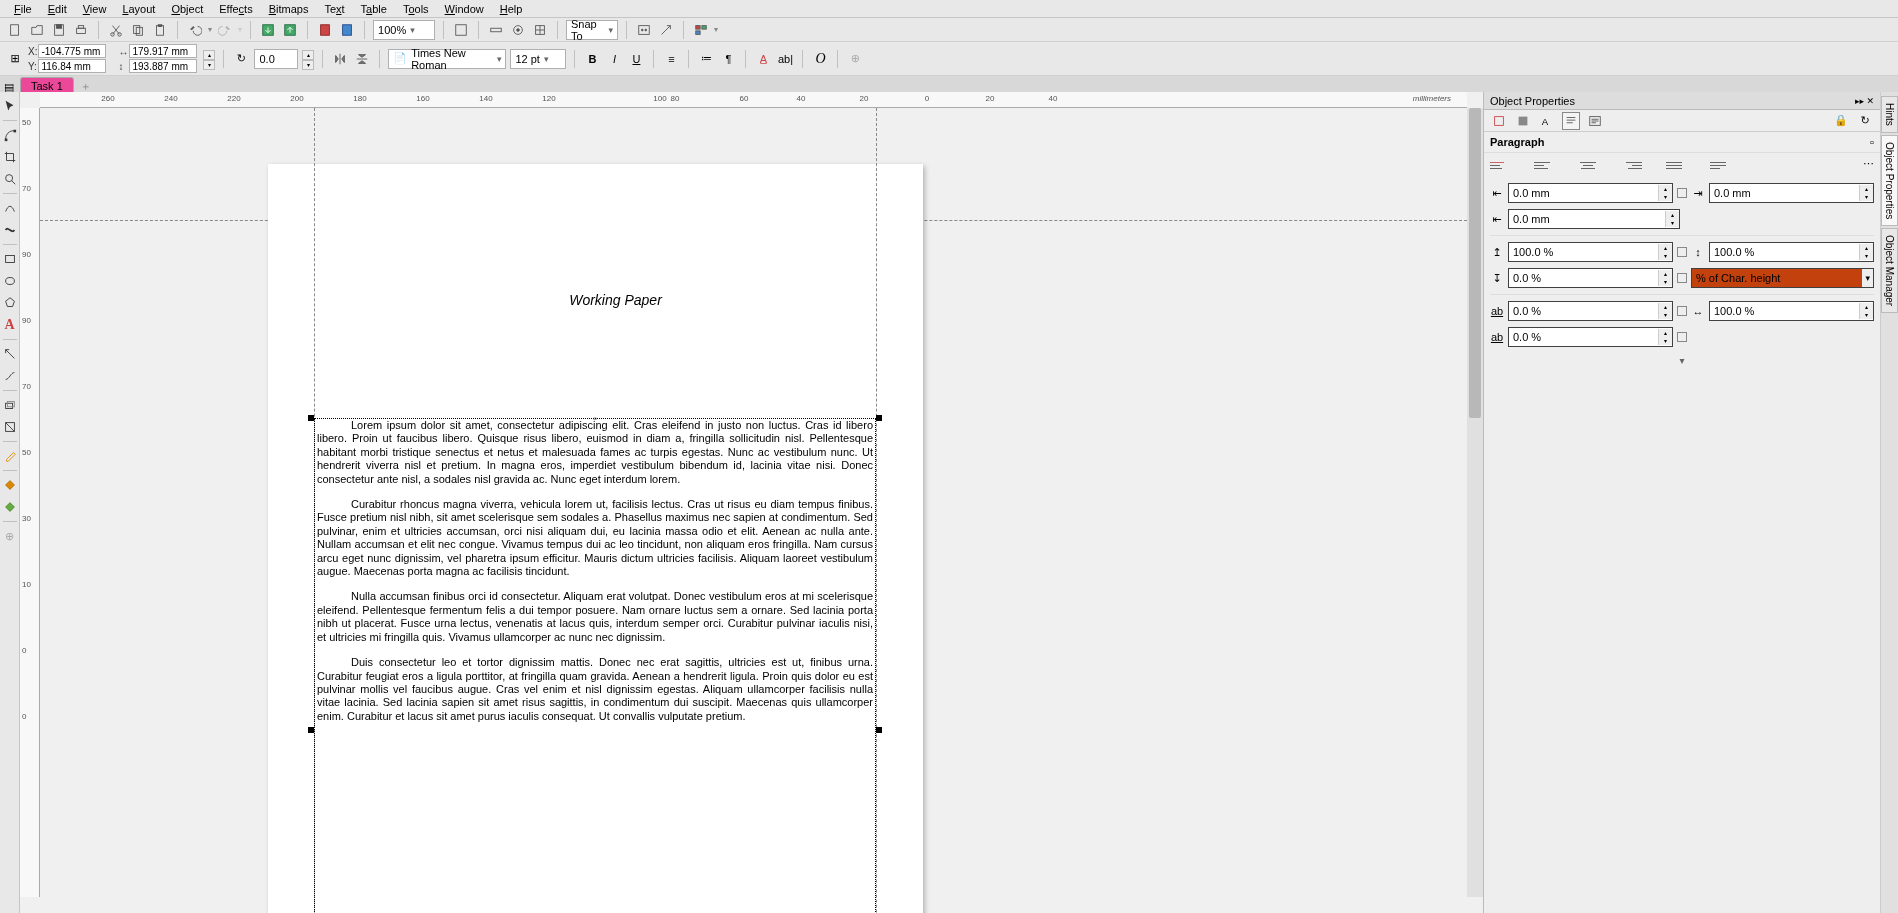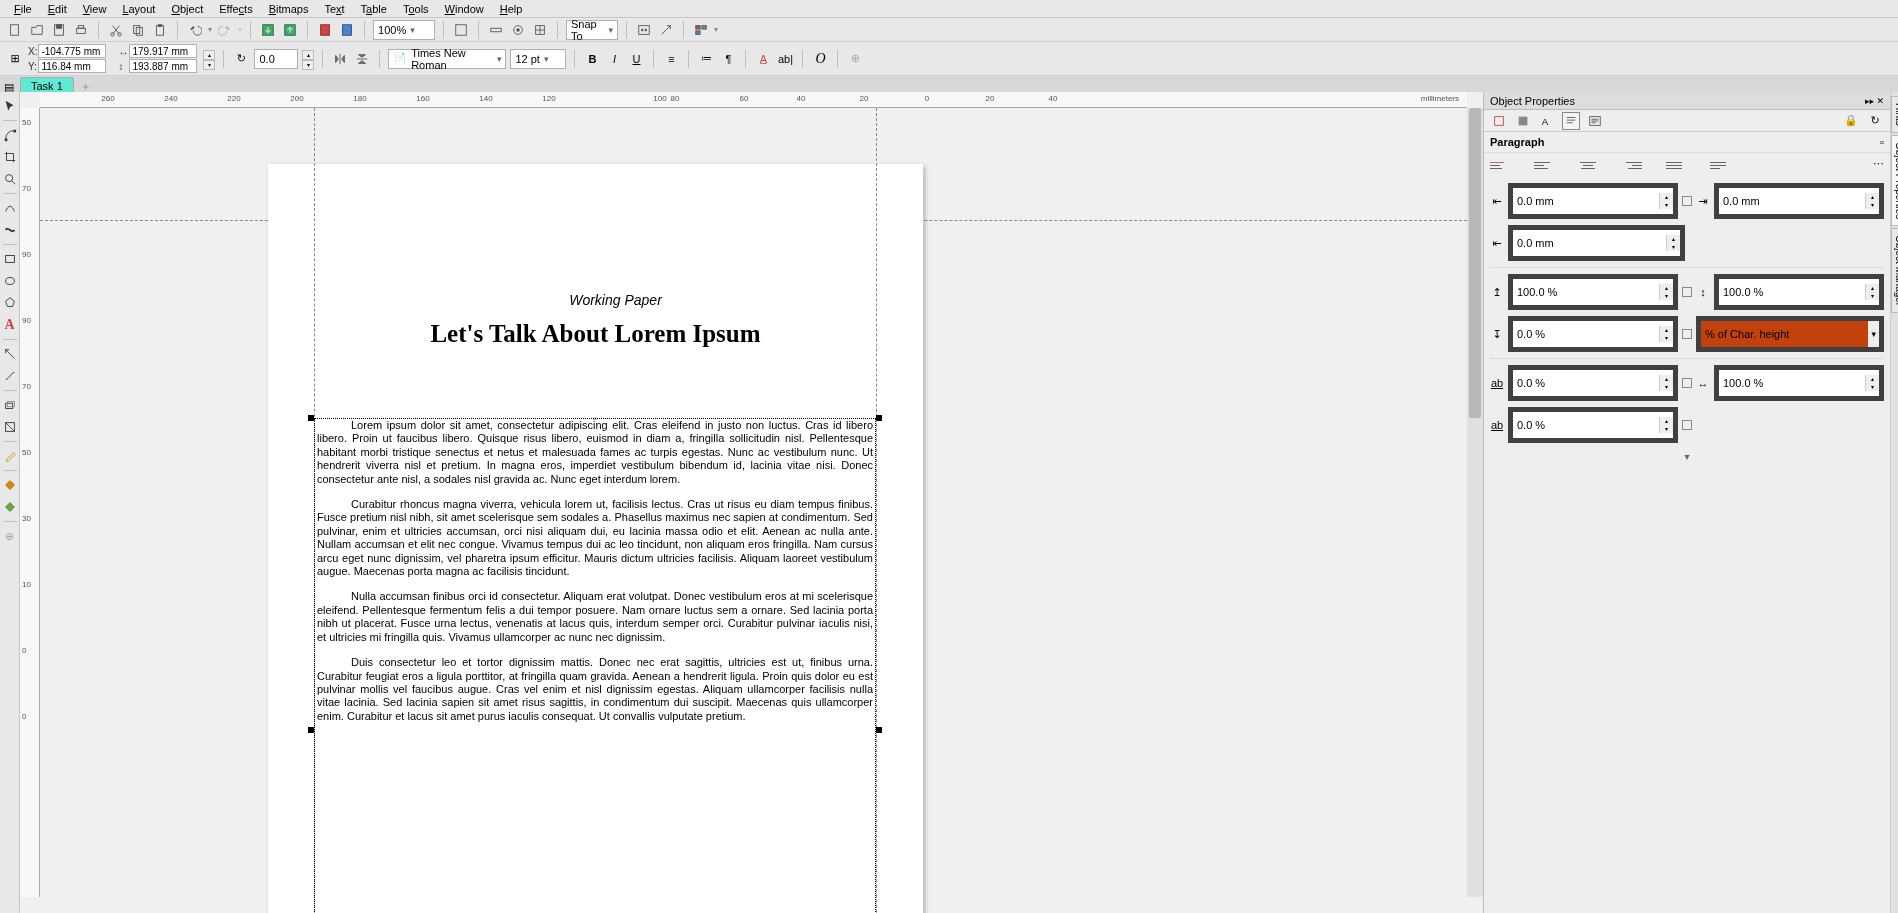--- a/index.html
+++ b/index.html
@@ -21,36 +21,36 @@
 
 
 .plabel { font-size: 10px; color: #333; }
 
 
 .coord-block { display: grid; grid-template-columns: auto 70px; gap: 1px; align-items: center; }
 .coord-block input { height: 14px; border: 1px solid #b0b0b0; font-size: 10px; padding-left: 2px; width: 68px; }
 
 
 .doctabs { height: 20px; background: #d8d8d8; display: flex; align-items: flex-end; padding-left: 20px; border-bottom: 1px solid #aaa; }
-.doctab { height: 18px; padding: 2px 10px; background: #5eead4; border: 1px solid #aaa; border-bottom: none; border-radius: 3px 3px 0 0; font-size: 11px; }
+.doctab { height: 18px; padding: 2px 10px; background: #ec4899; border: 1px solid #aaa; border-bottom: none; border-radius: 3px 3px 0 0; font-size: 11px; }
 .addtab { width: 16px; height: 16px; margin-left: 4px; text-align: center; color: #888; }
 
 
 .main { position: absolute; top: 92px; left: 0; right: 0; bottom: 0; display: flex; }
 
 
 .vtoolbar { width: 20px; background: #e8e8e8; border-right: 1px solid #c5c5c5; display: flex; flex-direction: column; align-items: center; gap: 6px; padding-top: 6px; }
 .vbtn { width: 16px; height: 16px; display: flex; align-items: center; justify-content: center; cursor: pointer; }
 .vsep { width: 14px; height: 1px; background: #c0c0c0; }
 
 
 .canvas-wrap { flex: 1; position: relative; background: #f0f0f0; overflow: hidden; }
 .hruler { position: absolute; top: 0; left: 20px; right: 16px; height: 16px; background: #f8f8f8; border-bottom: 1px solid #aaa; font-size: 8px; }
 .hruler .ticklabel { position: absolute; top: 2px; font-size: 8px; color: #555; transform: translateX(-50%); }
-.hruler .unit { position: absolute; right: 8px; top: 2px; font-size: 8px; color: #555; }
+.hruler .unit { position: absolute; right: 16px; top: 2px; font-size: 8px; color: #555; font-style: italic; }
 .vruler { position: absolute; top: 16px; left: 0; width: 20px; bottom: 16px; background: #f8f8f8; border-right: 1px solid #aaa; }
 .vruler .ticklabel { position: absolute; left: 2px; font-size: 8px; color: #555; transform: translateY(-50%); }
 .canvas { position: absolute; top: 16px; left: 20px; right: 16px; bottom: 16px; background: #f0f0f0; }
 .vscroll { position: absolute; top: 16px; right: 0; width: 16px; bottom: 16px; background: #e0e0e0; }
 .vscroll .thumb { position: absolute; left: 2px; right: 2px; top: 0; height: 310px; background: #b8b8b8; border-radius: 2px; }
 
 
 .page { position: absolute; left: 228px; top: 56px; width: 655px; height: 900px; background: #fff; box-shadow: 2px 2px 5px rgba(0,0,0,0.25); }
 .guide-v { position: absolute; top: 0; bottom: 0; border-left: 1px dashed #888; }
 .guide-h { position: absolute; left: 0; right: 0; border-top: 1px dashed #888; }
@@ -74,21 +74,21 @@
 .rtab { writing-mode: vertical-rl; font-size: 10px; padding: 6px 2px; background: #e8e8e8; border: 1px solid #bbb; cursor: pointer; }
 .rtab.active { background: #f8f8f8; }
 .rhead { height: 18px; background: #ddd; display: flex; align-items: center; padding: 0 6px; font-size: 11px; border-bottom: 1px solid #bbb; justify-content: space-between; }
 .ricons { height: 22px; display: flex; align-items: center; gap: 6px; padding: 0 6px; border-bottom: 1px solid #ccc; }
 .ricon { width: 18px; height: 18px; display: flex; align-items: center; justify-content: center; border: 1px solid transparent; }
 .ricon.active { border-color: #888; background: #f4f4f4; }
 .rsection { padding: 4px 6px; font-weight: bold; font-size: 11px; border-bottom: 1px solid #ddd; display: flex; justify-content: space-between; align-items: center; }
 .rbody { padding: 6px; display: flex; flex-direction: column; gap: 6px; }
 .rrow { display: flex; align-items: center; gap: 4px; }
 .rrow .half { flex: 1; display: flex; align-items: center; gap: 4px; }
-.rfield { flex: 1; display: flex; height: 36px; border: 5px solid #404040; background: #fff; align-items: center; }
+.rfield { flex: 1; display: flex; height: 20px; border: 1px solid #404040; background: #fff; align-items: center; }
 .rfield input { border: none; flex: 1; padding-left: 4px; font-size: 11px; height: 100%; outline: none; }
 .rspin { width: 14px; display: flex; flex-direction: column; }
 .rspin div { flex: 1; font-size: 6px; line-height: 8px; text-align: center; background: #eee; border-left: 1px solid #ccc; }
 .ricon-sm { width: 14px; height: 14px; display: inline-flex; align-items: center; justify-content: center; }
 .align-row { display: flex; gap: 24px; padding: 4px 6px; }
 .align-btn { width: 20px; height: 16px; display: flex; flex-direction: column; justify-content: center; gap: 2px; cursor: pointer; }
 .align-btn span { height: 1px; background: #666; }
 .chk { width: 10px; height: 10px; border: 1px solid #888; }
 .expand-arrow { text-align: center; font-size: 10px; color: #666; padding: 2px; cursor: pointer; }
 
@@ -455,21 +455,20 @@
       </div>
     <div class="canvas">
 
       <div class="guide-h" style="top:112px"></div>
 
       <div class="page">
         <div class="guide-v" style="left:46px;top:-56px;height:1000px"></div>
         <div class="guide-v" style="left:608px;top:-56px;height:1000px"></div>
         <div class="doc">
           <div class="eyebrow">Working Paper</div>
-          <div class="title">Let's Talk About Lorem Ipsum</div>
         </div>
 
         <div class="textframe doc" style="left:46px;top:254px;width:562px;height:622px">
           <div class="handle" style="left:-7px;top:-4px"></div>
           <div class="handle" style="right:-7px;top:-4px"></div>
           <div class="handle" style="left:-7px;top:308px"></div>
           <div class="handle" style="right:-7px;top:308px"></div>
           <div style="position:absolute;left:50%;top:-6px;transform:translateX(-50%);font-size:10px">▫</div>
           <div class="body">
             <p>Lorem ipsum dolor sit amet, consectetur adipiscing elit. Cras eleifend in justo non luctus. Cras id libero libero. Proin ut faucibus libero. Quisque risus libero, euismod in diam a, fringilla sollicitudin nisl. Pellentesque habitant morbi tristique senectus et netus et malesuada fames ac turpis egestas. Nunc ac vestibulum nunc. Ut hendrerit viverra nisl et pretium. In magna eros, imperdiet vestibulum bibendum id, lacinia vitae nisi. Donec consectetur ante nisl, a sodales nisl gravida ac. Nunc eget interdum lorem.</p>

